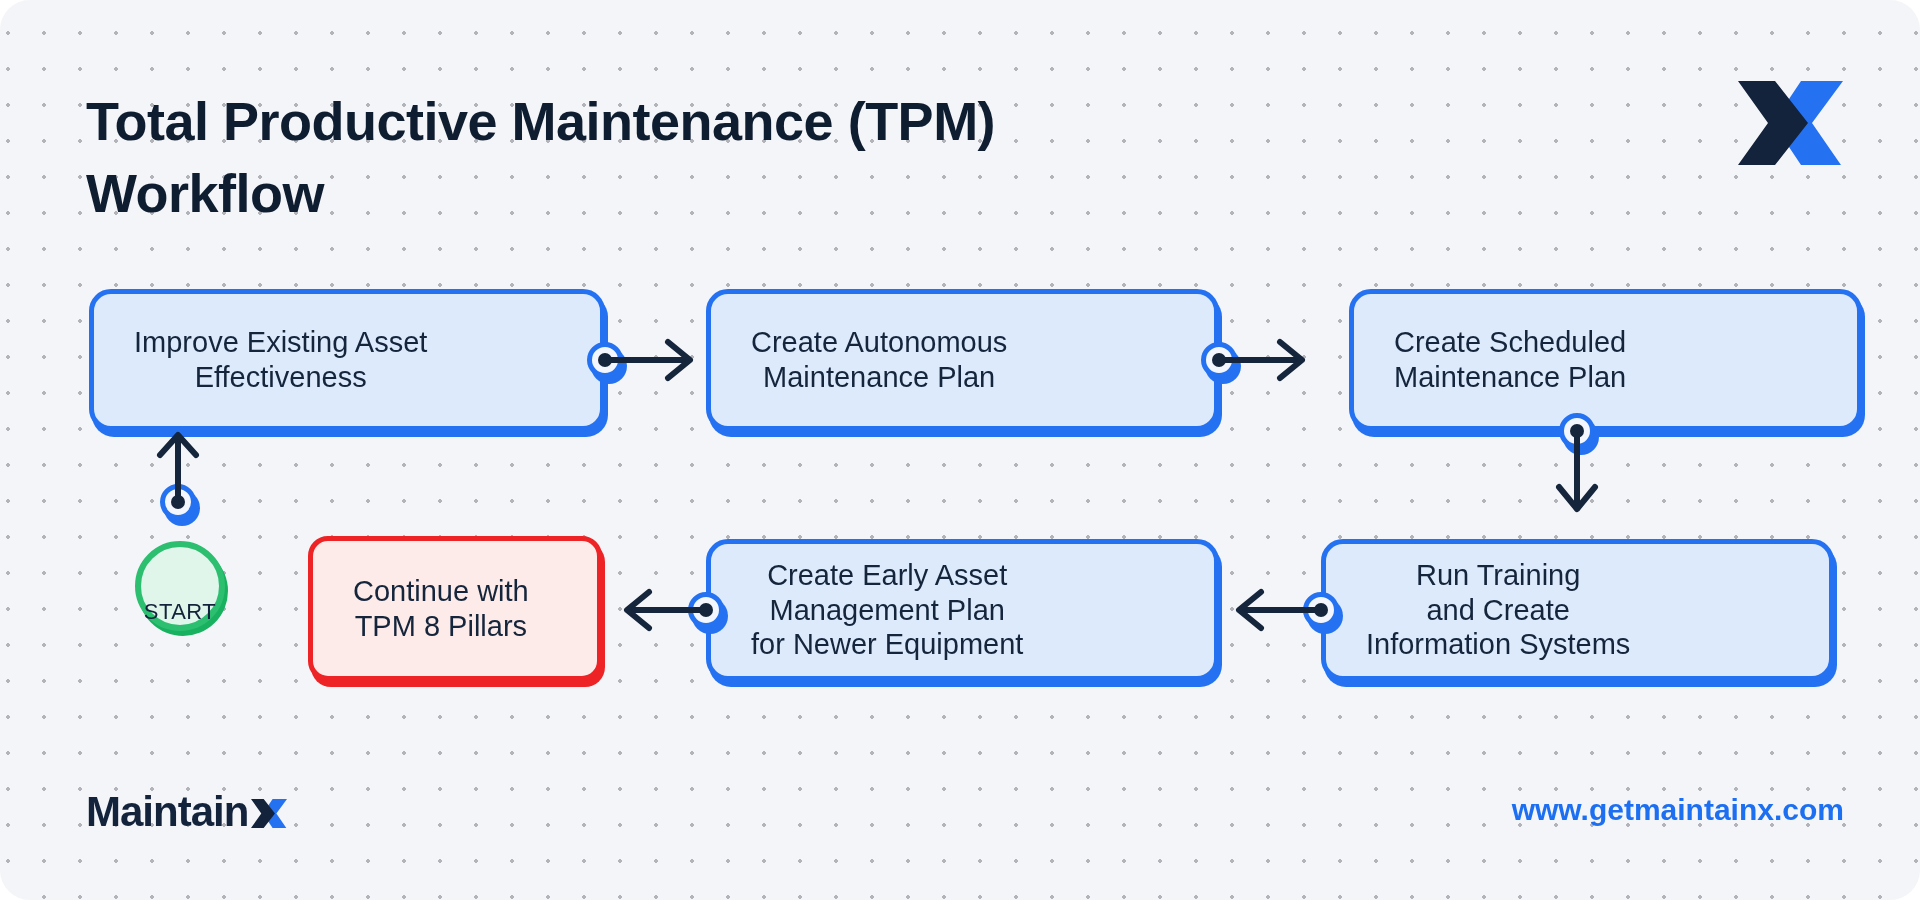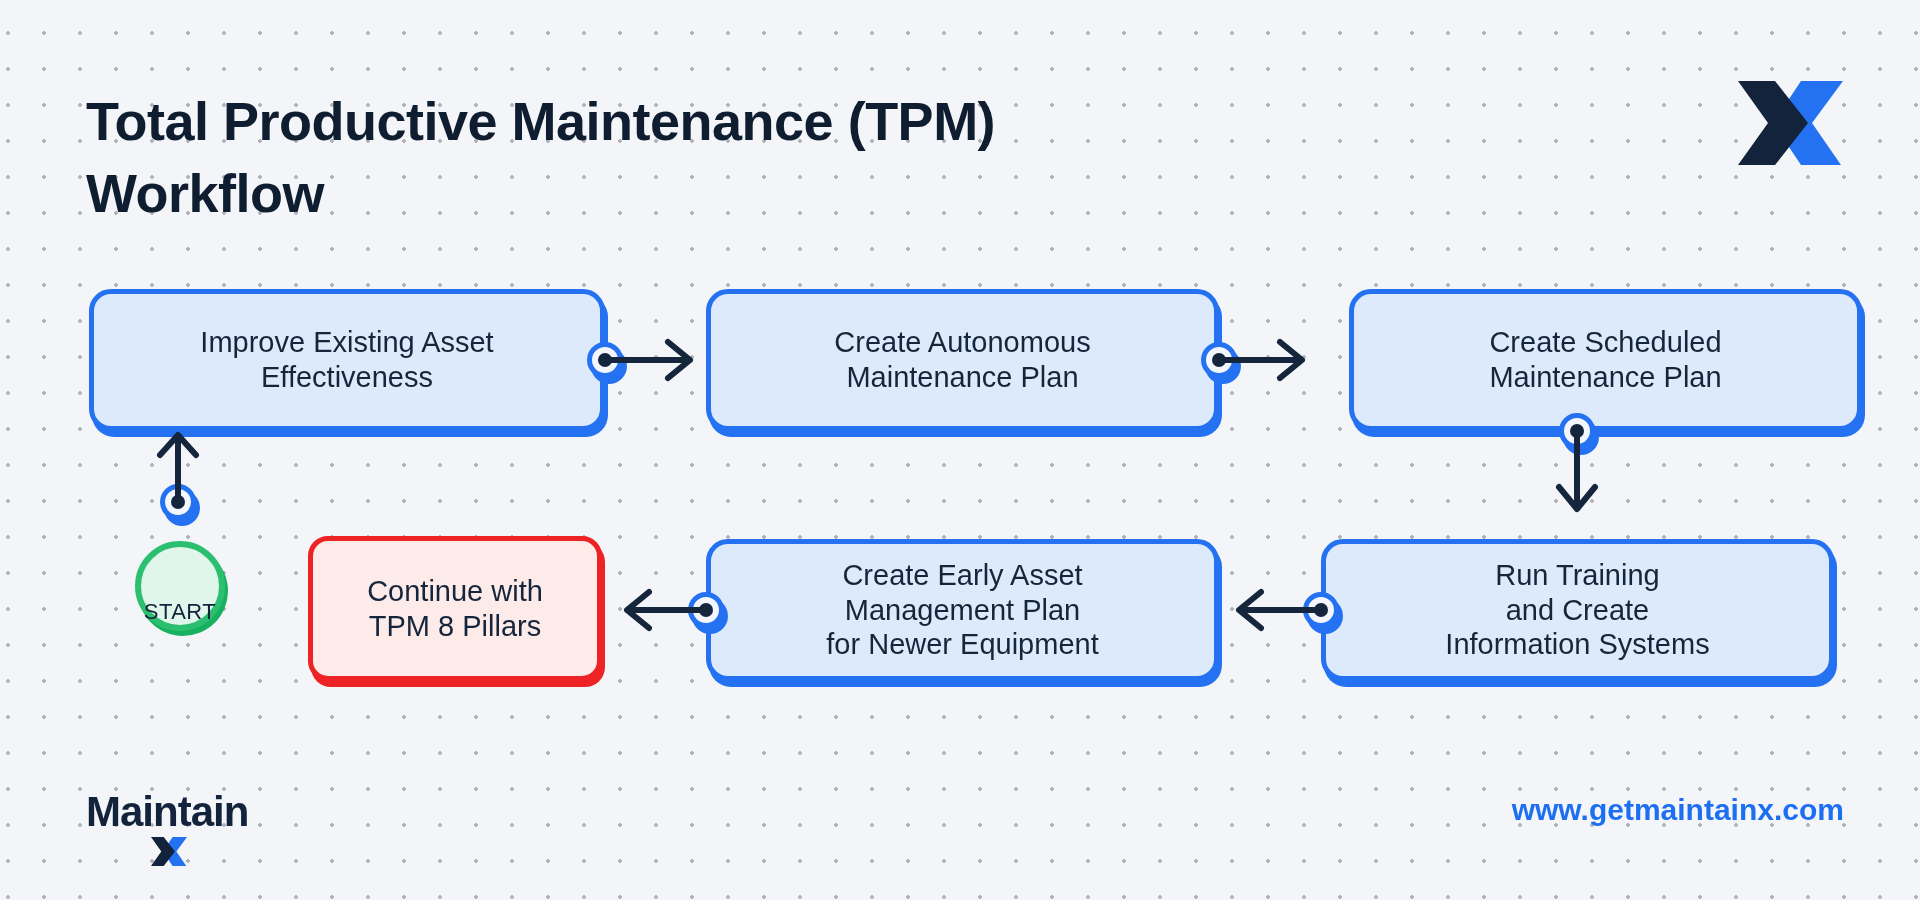--- a/index.html
+++ b/index.html
@@ -7,20 +7,21 @@
 
   .canvas {
     position: relative;
     width: 1920px;
     height: 900px;
     overflow: hidden;
     background-color: #f4f5f8;
     background-image: radial-gradient(circle, #b2b4ba 1.7px, rgba(0,0,0,0) 1.9px);
     background-size: 36px 36px;
     background-position: 26px 15px;
+    border-radius: 30px;
   }
 
   .page-title {
     position: absolute;
     left: 86px;
     top: 50px;
     font-size: 54px;
     font-weight: 800;
     letter-spacing: -0.5px;
     line-height: 1.33;
@@ -34,29 +35,30 @@
     top: 81px;
     width: 105px;
     height: 84px;
   }
 
   .node {
     position: absolute;
     box-sizing: border-box;
     display: flex;
     align-items: center;
-    justify-content: center;
+    justify-content: flex-start;
     text-align: center;
     border-radius: 22px;
     border: 5px solid #2472f2;
     background: #ddeafb;
     box-shadow: 3px 6px 0 0 #2472f2;
     color: #15253c;
     font-size: 29px;
     line-height: 1.2;
+    padding-left: 40px;
   }
   .node .label { white-space: pre-line; }
 
   .node-1 { left: 89px;   top: 289px; width: 516px; height: 142px; }
   .node-2 { left: 706px;  top: 289px; width: 513px; height: 142px; }
   .node-3 { left: 1321px; top: 289px; width: 513px; height: 142px; margin-left: 28px; }
   .node-4 { left: 1321px; top: 539px; width: 513px; height: 142px; }
   .node-5 { left: 706px;  top: 539px; width: 513px; height: 142px; }
 
   .node-terminal {
@@ -88,21 +90,20 @@
     position: absolute;
     left: 0; top: 0;
     pointer-events: none;
   }
 
   .footer-brand {
     position: absolute;
     left: 86px; top: 788px;
     display: flex;
     align-items: center;
-    flex-direction: column;
   }
   .footer-brand .brand-text {
     font-size: 42px;
     font-weight: 800;
     letter-spacing: -1px;
     color: #13233b;
   }
   .footer-brand svg { margin-left: 3px; transform: translateY(1px); }
   .sr-only {
     position: absolute; width: 1px; height: 1px;

